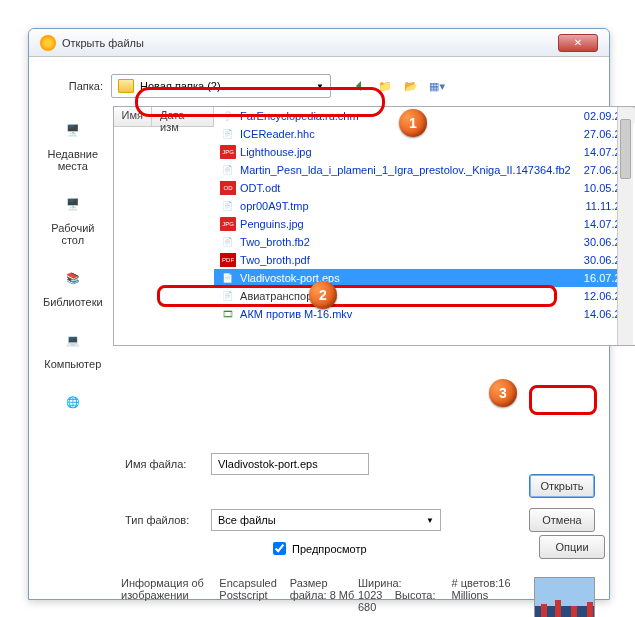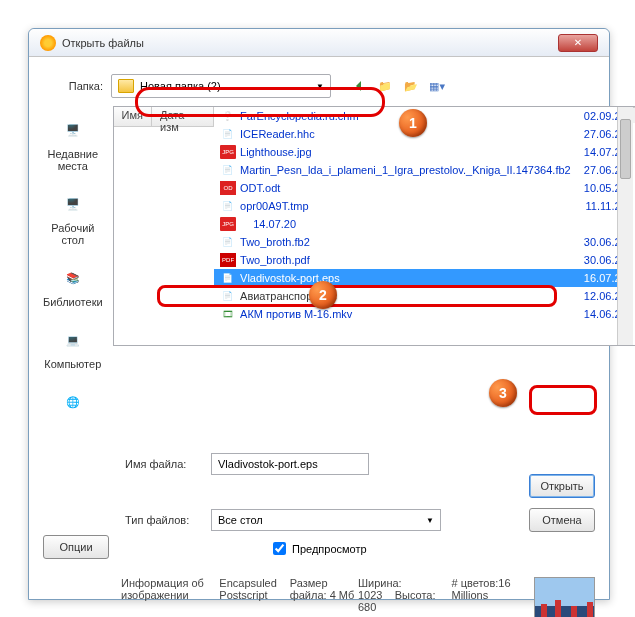--- a/index.html
+++ b/index.html
@@ -62,21 +62,21 @@
 .vscroll .vthumb { position: absolute; top: 12px; left: 2px; right: 2px; height: 60px; background: #cdcdcd; border: 1px solid #aaa; border-radius: 2px; }
 .field-row { display: flex; align-items: center; gap: 8px; margin-top: 10px; margin-left: 82px; }
 .field-label { width: 78px; color: #333; }
 .text-input { flex: 1; max-width: 230px; height: 22px; border: 1px solid #abadb3; background: #fff; padding: 0 6px; }
 .combo { width: 230px; height: 22px; border: 1px solid #abadb3; background: #fff; display: flex; align-items: center; padding: 0 6px; }
 .combo .drop { margin-left: auto; font-size: 8px; }
 .btn { width: 66px; height: 24px; background: linear-gradient(#fdfdfd,#e5e5e5); border: 1px solid #8b8b8b; border-radius: 3px; display: flex; align-items: center; justify-content: center; color: #333; }
 .btn.primary { border: 1px solid #3a7fd5; box-shadow: 0 0 0 1px #7eb4ea inset; margin-top: 44px; }
 .preview-row { display: flex; align-items: center; gap: 6px; margin: 10px 0 4px 230px; }
 .preview-row input { margin: 0; }
-.opts-btn { margin-top: -24px; }
+.opts-btn { margin-left: 496px; margin-top: -24px; }
 .info-box { margin: 18px 0 0 78px; display: flex; gap: 20px; }
 .info-lines { display: flex; flex-direction: row; gap: 2px; color: #444; }
 .info-lines .hd { margin-bottom: 2px; }
 .thumb { width: 96px; height: 72px; border: 1px solid #999; background: linear-gradient(to bottom,#9ec8ee 0%,#9ec8ee 40%,#2a4a7a 40%,#2a4a7a 100%); position: relative; overflow: hidden; }
 .thumb .crane { position: absolute; bottom: 0; width: 6px; background: #c33; }
 .thumb .crane.c1 { left: 6px; height: 44px; }
 .thumb .crane.c2 { left: 20px; height: 48px; }
 .thumb .crane.c3 { left: 36px; height: 42px; }
 .thumb .crane.c4 { left: 52px; height: 46px; }
 .thumb .crane.c5 { left: 68px; height: 40px; }
@@ -167,20 +167,21 @@
               <span class="fname">ODT.odt</span>
               <span class="fdate">10.05.20</span>
             </div>
             <div class="file-row">
               <span class="fi tmp">📄</span>
               <span class="fname">opr00A9T.tmp</span>
               <span class="fdate">11.11.20</span>
             </div>
             <div class="file-row">
               <span class="fi jpg">JPG</span>
+              <span class="fname">Penguins.jpg</span>
               <span class="fdate">14.07.20</span>
             </div>
             <div class="file-row">
               <span class="fi fb2">📄</span>
               <span class="fname">Two_broth.fb2</span>
               <span class="fdate">30.06.20</span>
             </div>
             <div class="file-row">
               <span class="fi pdf">PDF</span>
               <span class="fname">Two_broth.pdf</span>
@@ -214,38 +215,38 @@
 
     <div class="field-row">
       <div class="field-label">Имя файла:</div>
       <input class="text-input" value="Vladivostok-port.eps" style="">
       <div style="flex:1"></div>
       <div class="btn primary">Открыть</div>
     </div>
     <div class="field-row">
       <div class="field-label">Тип файлов:</div>
       <div class="combo">
-        <span>Все стол</span>
+        <span>Все файлы</span>
         <span class="drop">▼</span>
       </div>
       <div style="flex:1"></div>
       <div class="btn">Отмена</div>
     </div>
 
     <div class="preview-row">
       <input type="checkbox" checked="" style="">
       <span>Предпросмотр</span>
     </div>
     <div class="btn opts-btn">Опции</div>
 
     <div class="info-box">
       <div class="info-lines">
         <div class="hd">Информация об изображении</div>
         <div>Encapsuled Postscript</div>
-        <div><span>Размер файла:</span> <span>4 Мб</span></div>
+        <div><span>Размер файла:</span> <span>8 Мб</span></div>
         <div><span>Ширина:</span> <span>1023</span>&nbsp;&nbsp;&nbsp;&nbsp;<span>Высота:</span> <span>680</span></div>
         <div><span># цветов:</span><span>16 Millions</span></div>
       </div>
       <div class="thumb">
         <div class="crane c1"></div>
           <div class="crane c2"></div>
           <div class="crane c3"></div>
           <div class="crane c4"></div>
           <div class="crane c5"></div>
           <div class="crane c6"></div>

